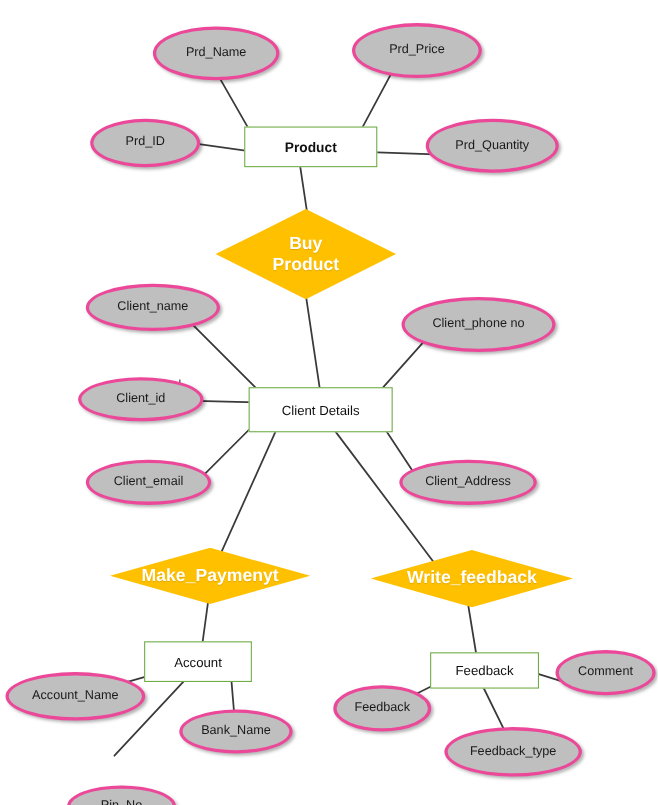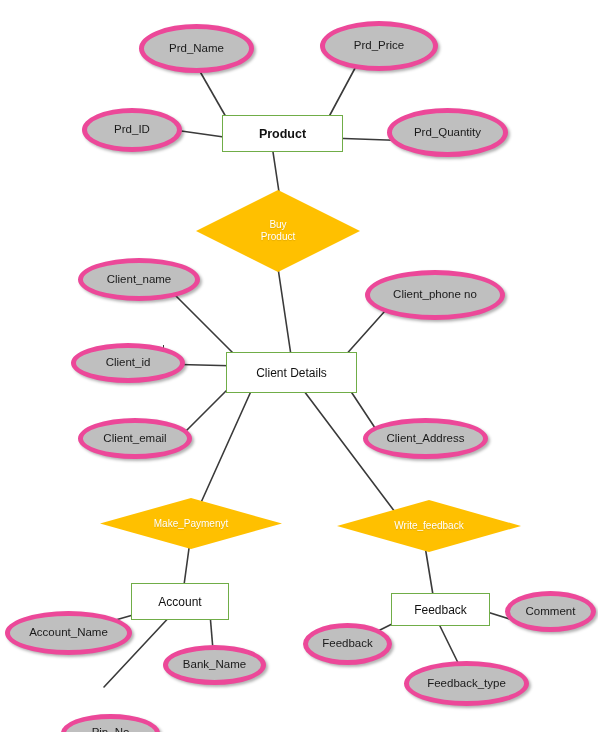--- a/index.html
+++ b/index.html
@@ -31,21 +31,21 @@
     box-sizing: border-box;
     display: flex;
     align-items: center;
     justify-content: center;
     text-align: center;
   }
   
   .attr {
     border-radius: 50%;
     background: #bfbfbf;
-    border: 5px solid #ec4899;
+    border: 3px solid #ec4899;
     color: #1a1a1a;
     font-size: 11.5px;
     line-height: 1.15;
     box-shadow: 2px 2px 3px rgba(0,0,0,0.30);
     z-index: 3;
   }
   .attr .lbl { padding: 0 4px; }
   
   .entity {
     background: #ffffff;
@@ -64,22 +64,22 @@
     left: 0; top: 0;
     width: 100%;
     height: 100%;
     background: #ffc000;
     clip-path: polygon(50% 0%, 100% 50%, 50% 100%, 0% 50%);
   }
   .rel .lbl {
     position: relative;
     z-index: 2;
     color: #ffffff;
-    font-weight: normal;
-    font-size: 10px;
+    font-weight: bold;
+    font-size: 16px;
     line-height: 1.2;
     text-shadow: 0 1px 1px rgba(0,0,0,0.12);
   }
   .tick {
     position: absolute;
     width: 1px;
     background: #3a3a3a;
     z-index: 2;
   }
 </style>

